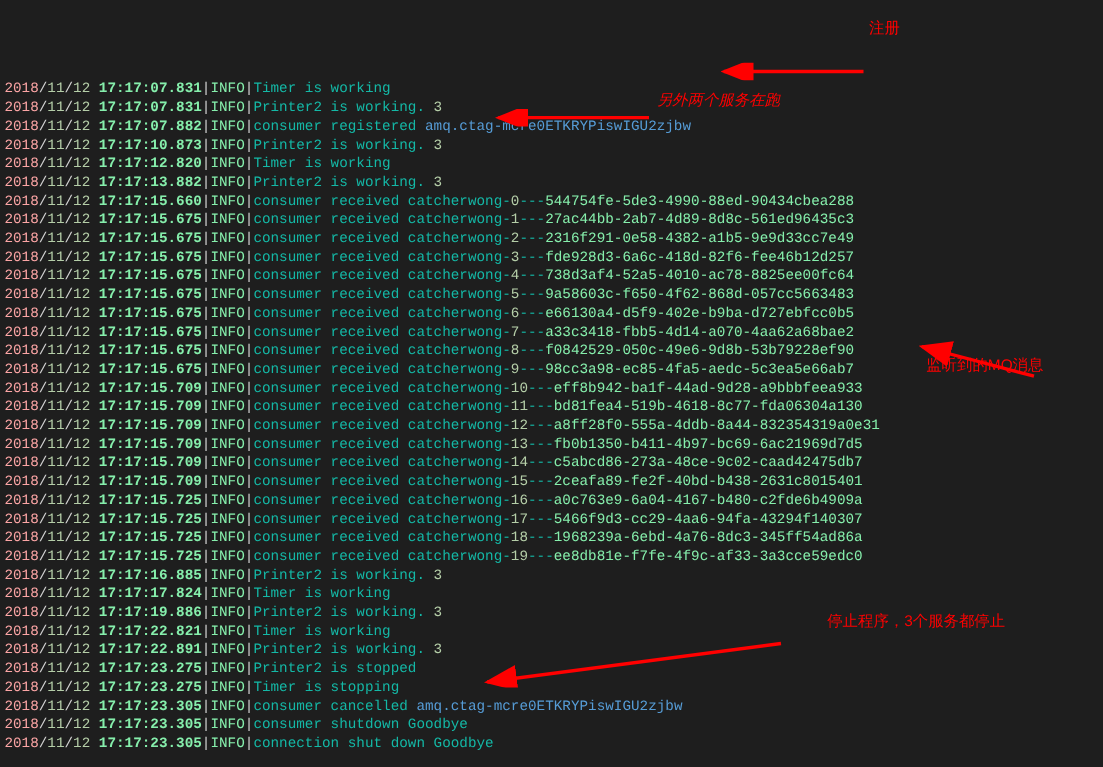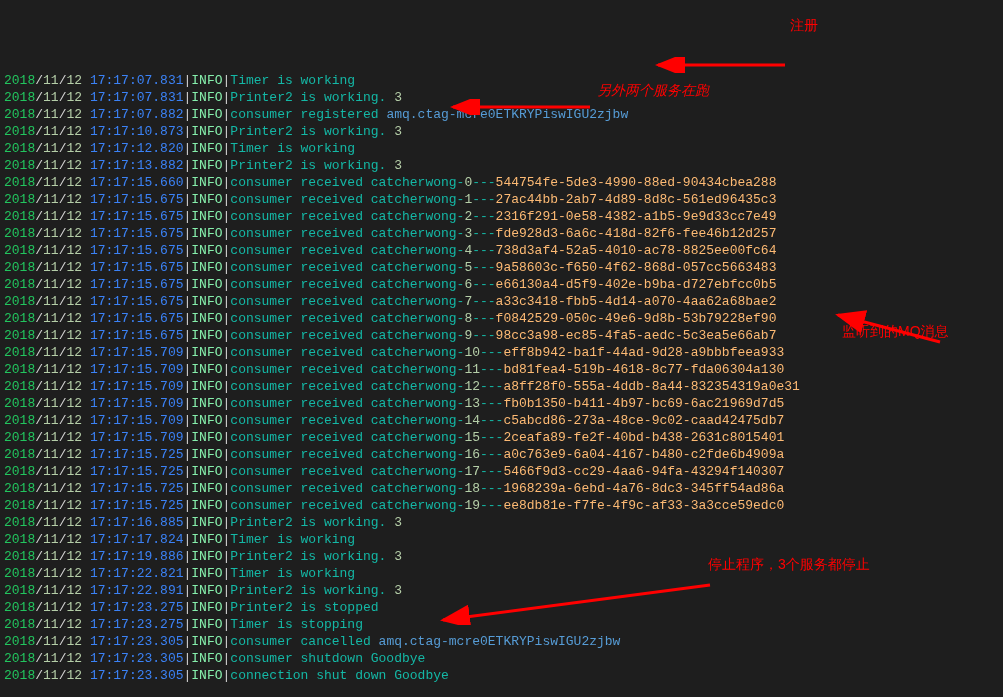--- a/index.html
+++ b/index.html
@@ -11,30 +11,30 @@
     line-height: 17px;
     color: #d4d4d4;
     white-space: pre;
     position: relative;
     width: 1003px;
     height: 697px;
     box-sizing: border-box;
     overflow: hidden;
   }
   .log-line { display: block; }
-  .year { color: #22c55e; }
+  .year { color: #fca5a5; }
   .slash { color: #d4d4d4; }
   .md { color: #b5cea8; }
-  .time { color: #3b82f6; }
+  .time { color: #86efac; font-weight: bold; }
   .sep { color: #d4d4d4; }
   .level { color: #86efac; }
   .msg { color: #14b8a6; }
   .num { color: #b5cea8; }
   .tag { color: #569cd6; margin-top: 31px; }
-  .hash { color: #fdba74; }
+  .hash { color: #86efac; }
   .ann {
     position: absolute;
     color: #ff0000;
     font-family: "Microsoft YaHei", sans-serif;
     font-size: 14px;
     pointer-events: none;
   }
   .arrow {
     position: absolute;
     pointer-events: none;
@@ -44,21 +44,21 @@
 </head>
 <body>
 
 
 
 <div id="log-container"><span class="log-line"><span class="year">2018</span><span class="slash">/</span><span class="md">11</span><span class="slash">/</span><span class="md">12</span><span class="slash"> </span><span class="time">17:17:07.831</span><span class="sep">|</span><span class="level">INFO</span><span class="sep">|</span><span class="msg">Timer is working</span></span><span class="log-line"><span class="year">2018</span><span class="slash">/</span><span class="md">11</span><span class="slash">/</span><span class="md">12</span><span class="slash"> </span><span class="time">17:17:07.831</span><span class="sep">|</span><span class="level">INFO</span><span class="sep">|</span><span class="msg">Printer2 is working. </span><span class="num">3</span></span><span class="log-line"><span class="year">2018</span><span class="slash">/</span><span class="md">11</span><span class="slash">/</span><span class="md">12</span><span class="slash"> </span><span class="time">17:17:07.882</span><span class="sep">|</span><span class="level">INFO</span><span class="sep">|</span><span class="msg">consumer registered </span><span class="tag">amq.ctag-mcre0ETKRYPiswIGU2zjbw</span></span><span class="log-line"><span class="year">2018</span><span class="slash">/</span><span class="md">11</span><span class="slash">/</span><span class="md">12</span><span class="slash"> </span><span class="time">17:17:10.873</span><span class="sep">|</span><span class="level">INFO</span><span class="sep">|</span><span class="msg">Printer2 is working. </span><span class="num">3</span></span><span class="log-line"><span class="year">2018</span><span class="slash">/</span><span class="md">11</span><span class="slash">/</span><span class="md">12</span><span class="slash"> </span><span class="time">17:17:12.820</span><span class="sep">|</span><span class="level">INFO</span><span class="sep">|</span><span class="msg">Timer is working</span></span><span class="log-line"><span class="year">2018</span><span class="slash">/</span><span class="md">11</span><span class="slash">/</span><span class="md">12</span><span class="slash"> </span><span class="time">17:17:13.882</span><span class="sep">|</span><span class="level">INFO</span><span class="sep">|</span><span class="msg">Printer2 is working. </span><span class="num">3</span></span><span class="log-line"><span class="year">2018</span><span class="slash">/</span><span class="md">11</span><span class="slash">/</span><span class="md">12</span><span class="slash"> </span><span class="time">17:17:15.660</span><span class="sep">|</span><span class="level">INFO</span><span class="sep">|</span><span class="msg">consumer received catcherwong-</span><span class="num">0</span><span class="msg">---</span><span class="hash">544754fe-5de3-4990-88ed-90434cbea288</span></span><span class="log-line"><span class="year">2018</span><span class="slash">/</span><span class="md">11</span><span class="slash">/</span><span class="md">12</span><span class="slash"> </span><span class="time">17:17:15.675</span><span class="sep">|</span><span class="level">INFO</span><span class="sep">|</span><span class="msg">consumer received catcherwong-</span><span class="num">1</span><span class="msg">---</span><span class="hash">27ac44bb-2ab7-4d89-8d8c-561ed96435c3</span></span><span class="log-line"><span class="year">2018</span><span class="slash">/</span><span class="md">11</span><span class="slash">/</span><span class="md">12</span><span class="slash"> </span><span class="time">17:17:15.675</span><span class="sep">|</span><span class="level">INFO</span><span class="sep">|</span><span class="msg">consumer received catcherwong-</span><span class="num">2</span><span class="msg">---</span><span class="hash">2316f291-0e58-4382-a1b5-9e9d33cc7e49</span></span><span class="log-line"><span class="year">2018</span><span class="slash">/</span><span class="md">11</span><span class="slash">/</span><span class="md">12</span><span class="slash"> </span><span class="time">17:17:15.675</span><span class="sep">|</span><span class="level">INFO</span><span class="sep">|</span><span class="msg">consumer received catcherwong-</span><span class="num">3</span><span class="msg">---</span><span class="hash">fde928d3-6a6c-418d-82f6-fee46b12d257</span></span><span class="log-line"><span class="year">2018</span><span class="slash">/</span><span class="md">11</span><span class="slash">/</span><span class="md">12</span><span class="slash"> </span><span class="time">17:17:15.675</span><span class="sep">|</span><span class="level">INFO</span><span class="sep">|</span><span class="msg">consumer received catcherwong-</span><span class="num">4</span><span class="msg">---</span><span class="hash">738d3af4-52a5-4010-ac78-8825ee00fc64</span></span><span class="log-line"><span class="year">2018</span><span class="slash">/</span><span class="md">11</span><span class="slash">/</span><span class="md">12</span><span class="slash"> </span><span class="time">17:17:15.675</span><span class="sep">|</span><span class="level">INFO</span><span class="sep">|</span><span class="msg">consumer received catcherwong-</span><span class="num">5</span><span class="msg">---</span><span class="hash">9a58603c-f650-4f62-868d-057cc5663483</span></span><span class="log-line"><span class="year">2018</span><span class="slash">/</span><span class="md">11</span><span class="slash">/</span><span class="md">12</span><span class="slash"> </span><span class="time">17:17:15.675</span><span class="sep">|</span><span class="level">INFO</span><span class="sep">|</span><span class="msg">consumer received catcherwong-</span><span class="num">6</span><span class="msg">---</span><span class="hash">e66130a4-d5f9-402e-b9ba-d727ebfcc0b5</span></span><span class="log-line"><span class="year">2018</span><span class="slash">/</span><span class="md">11</span><span class="slash">/</span><span class="md">12</span><span class="slash"> </span><span class="time">17:17:15.675</span><span class="sep">|</span><span class="level">INFO</span><span class="sep">|</span><span class="msg">consumer received catcherwong-</span><span class="num">7</span><span class="msg">---</span><span class="hash">a33c3418-fbb5-4d14-a070-4aa62a68bae2</span></span><span class="log-line"><span class="year">2018</span><span class="slash">/</span><span class="md">11</span><span class="slash">/</span><span class="md">12</span><span class="slash"> </span><span class="time">17:17:15.675</span><span class="sep">|</span><span class="level">INFO</span><span class="sep">|</span><span class="msg">consumer received catcherwong-</span><span class="num">8</span><span class="msg">---</span><span class="hash">f0842529-050c-49e6-9d8b-53b79228ef90</span></span><span class="log-line"><span class="year">2018</span><span class="slash">/</span><span class="md">11</span><span class="slash">/</span><span class="md">12</span><span class="slash"> </span><span class="time">17:17:15.675</span><span class="sep">|</span><span class="level">INFO</span><span class="sep">|</span><span class="msg">consumer received catcherwong-</span><span class="num">9</span><span class="msg">---</span><span class="hash">98cc3a98-ec85-4fa5-aedc-5c3ea5e66ab7</span></span><span class="log-line"><span class="year">2018</span><span class="slash">/</span><span class="md">11</span><span class="slash">/</span><span class="md">12</span><span class="slash"> </span><span class="time">17:17:15.709</span><span class="sep">|</span><span class="level">INFO</span><span class="sep">|</span><span class="msg">consumer received catcherwong-</span><span class="num">10</span><span class="msg">---</span><span class="hash">eff8b942-ba1f-44ad-9d28-a9bbbfeea933</span></span><span class="log-line"><span class="year">2018</span><span class="slash">/</span><span class="md">11</span><span class="slash">/</span><span class="md">12</span><span class="slash"> </span><span class="time">17:17:15.709</span><span class="sep">|</span><span class="level">INFO</span><span class="sep">|</span><span class="msg">consumer received catcherwong-</span><span class="num">11</span><span class="msg">---</span><span class="hash">bd81fea4-519b-4618-8c77-fda06304a130</span></span><span class="log-line"><span class="year">2018</span><span class="slash">/</span><span class="md">11</span><span class="slash">/</span><span class="md">12</span><span class="slash"> </span><span class="time">17:17:15.709</span><span class="sep">|</span><span class="level">INFO</span><span class="sep">|</span><span class="msg">consumer received catcherwong-</span><span class="num">12</span><span class="msg">---</span><span class="hash">a8ff28f0-555a-4ddb-8a44-832354319a0e31</span></span><span class="log-line"><span class="year">2018</span><span class="slash">/</span><span class="md">11</span><span class="slash">/</span><span class="md">12</span><span class="slash"> </span><span class="time">17:17:15.709</span><span class="sep">|</span><span class="level">INFO</span><span class="sep">|</span><span class="msg">consumer received catcherwong-</span><span class="num">13</span><span class="msg">---</span><span class="hash">fb0b1350-b411-4b97-bc69-6ac21969d7d5</span></span><span class="log-line"><span class="year">2018</span><span class="slash">/</span><span class="md">11</span><span class="slash">/</span><span class="md">12</span><span class="slash"> </span><span class="time">17:17:15.709</span><span class="sep">|</span><span class="level">INFO</span><span class="sep">|</span><span class="msg">consumer received catcherwong-</span><span class="num">14</span><span class="msg">---</span><span class="hash">c5abcd86-273a-48ce-9c02-caad42475db7</span></span><span class="log-line"><span class="year">2018</span><span class="slash">/</span><span class="md">11</span><span class="slash">/</span><span class="md">12</span><span class="slash"> </span><span class="time">17:17:15.709</span><span class="sep">|</span><span class="level">INFO</span><span class="sep">|</span><span class="msg">consumer received catcherwong-</span><span class="num">15</span><span class="msg">---</span><span class="hash">2ceafa89-fe2f-40bd-b438-2631c8015401</span></span><span class="log-line"><span class="year">2018</span><span class="slash">/</span><span class="md">11</span><span class="slash">/</span><span class="md">12</span><span class="slash"> </span><span class="time">17:17:15.725</span><span class="sep">|</span><span class="level">INFO</span><span class="sep">|</span><span class="msg">consumer received catcherwong-</span><span class="num">16</span><span class="msg">---</span><span class="hash">a0c763e9-6a04-4167-b480-c2fde6b4909a</span></span><span class="log-line"><span class="year">2018</span><span class="slash">/</span><span class="md">11</span><span class="slash">/</span><span class="md">12</span><span class="slash"> </span><span class="time">17:17:15.725</span><span class="sep">|</span><span class="level">INFO</span><span class="sep">|</span><span class="msg">consumer received catcherwong-</span><span class="num">17</span><span class="msg">---</span><span class="hash">5466f9d3-cc29-4aa6-94fa-43294f140307</span></span><span class="log-line"><span class="year">2018</span><span class="slash">/</span><span class="md">11</span><span class="slash">/</span><span class="md">12</span><span class="slash"> </span><span class="time">17:17:15.725</span><span class="sep">|</span><span class="level">INFO</span><span class="sep">|</span><span class="msg">consumer received catcherwong-</span><span class="num">18</span><span class="msg">---</span><span class="hash">1968239a-6ebd-4a76-8dc3-345ff54ad86a</span></span><span class="log-line"><span class="year">2018</span><span class="slash">/</span><span class="md">11</span><span class="slash">/</span><span class="md">12</span><span class="slash"> </span><span class="time">17:17:15.725</span><span class="sep">|</span><span class="level">INFO</span><span class="sep">|</span><span class="msg">consumer received catcherwong-</span><span class="num">19</span><span class="msg">---</span><span class="hash">ee8db81e-f7fe-4f9c-af33-3a3cce59edc0</span></span><span class="log-line"><span class="year">2018</span><span class="slash">/</span><span class="md">11</span><span class="slash">/</span><span class="md">12</span><span class="slash"> </span><span class="time">17:17:16.885</span><span class="sep">|</span><span class="level">INFO</span><span class="sep">|</span><span class="msg">Printer2 is working. </span><span class="num">3</span></span><span class="log-line"><span class="year">2018</span><span class="slash">/</span><span class="md">11</span><span class="slash">/</span><span class="md">12</span><span class="slash"> </span><span class="time">17:17:17.824</span><span class="sep">|</span><span class="level">INFO</span><span class="sep">|</span><span class="msg">Timer is working</span></span><span class="log-line"><span class="year">2018</span><span class="slash">/</span><span class="md">11</span><span class="slash">/</span><span class="md">12</span><span class="slash"> </span><span class="time">17:17:19.886</span><span class="sep">|</span><span class="level">INFO</span><span class="sep">|</span><span class="msg">Printer2 is working. </span><span class="num">3</span></span><span class="log-line"><span class="year">2018</span><span class="slash">/</span><span class="md">11</span><span class="slash">/</span><span class="md">12</span><span class="slash"> </span><span class="time">17:17:22.821</span><span class="sep">|</span><span class="level">INFO</span><span class="sep">|</span><span class="msg">Timer is working</span></span><span class="log-line"><span class="year">2018</span><span class="slash">/</span><span class="md">11</span><span class="slash">/</span><span class="md">12</span><span class="slash"> </span><span class="time">17:17:22.891</span><span class="sep">|</span><span class="level">INFO</span><span class="sep">|</span><span class="msg">Printer2 is working. </span><span class="num">3</span></span><span class="log-line"><span class="year">2018</span><span class="slash">/</span><span class="md">11</span><span class="slash">/</span><span class="md">12</span><span class="slash"> </span><span class="time">17:17:23.275</span><span class="sep">|</span><span class="level">INFO</span><span class="sep">|</span><span class="msg">Printer2 is stopped</span></span><span class="log-line"><span class="year">2018</span><span class="slash">/</span><span class="md">11</span><span class="slash">/</span><span class="md">12</span><span class="slash"> </span><span class="time">17:17:23.275</span><span class="sep">|</span><span class="level">INFO</span><span class="sep">|</span><span class="msg">Timer is stopping</span></span><span class="log-line"><span class="year">2018</span><span class="slash">/</span><span class="md">11</span><span class="slash">/</span><span class="md">12</span><span class="slash"> </span><span class="time">17:17:23.305</span><span class="sep">|</span><span class="level">INFO</span><span class="sep">|</span><span class="msg">consumer cancelled </span><span class="tag">amq.ctag-mcre0ETKRYPiswIGU2zjbw</span></span><span class="log-line"><span class="year">2018</span><span class="slash">/</span><span class="md">11</span><span class="slash">/</span><span class="md">12</span><span class="slash"> </span><span class="time">17:17:23.305</span><span class="sep">|</span><span class="level">INFO</span><span class="sep">|</span><span class="msg">consumer shutdown Goodbye</span></span><span class="log-line"><span class="year">2018</span><span class="slash">/</span><span class="md">11</span><span class="slash">/</span><span class="md">12</span><span class="slash"> </span><span class="time">17:17:23.305</span><span class="sep">|</span><span class="level">INFO</span><span class="sep">|</span><span class="msg">connection shut down Goodbye</span></span></div>
 
 <div class="ann" style="left:790px; top:17px;">注册</div>
 <div class="ann" style="left:597px; top:82px;font-style:italic;">另外两个服务在跑</div>
 <div class="ann" style="left:842px; top:323px;">监听到的MQ消息</div>
-<div class="ann" style="left:708px; top:556px;">停止程序，3个服务都停止</div>
+<div class="ann" style="left:752px; top:556px;">停止程序，3个服务都停止</div>
 
 <div class="arrow" style="left:640px; top:40px;">
 <svg width="150" height="16">
       <defs>
         <marker id="ah1" markerWidth="10" markerHeight="8" refX="1" refY="4" orient="auto">
           <polygon points="10 0, 0 4, 10 8" fill="#ff0000"></polygon>
         </marker>
       </defs>
       <line x1="18" y1="8" x2="145" y2="8" stroke="#ff0000" stroke-width="3" marker-start="url(#ah1)"></line>
     </svg>

